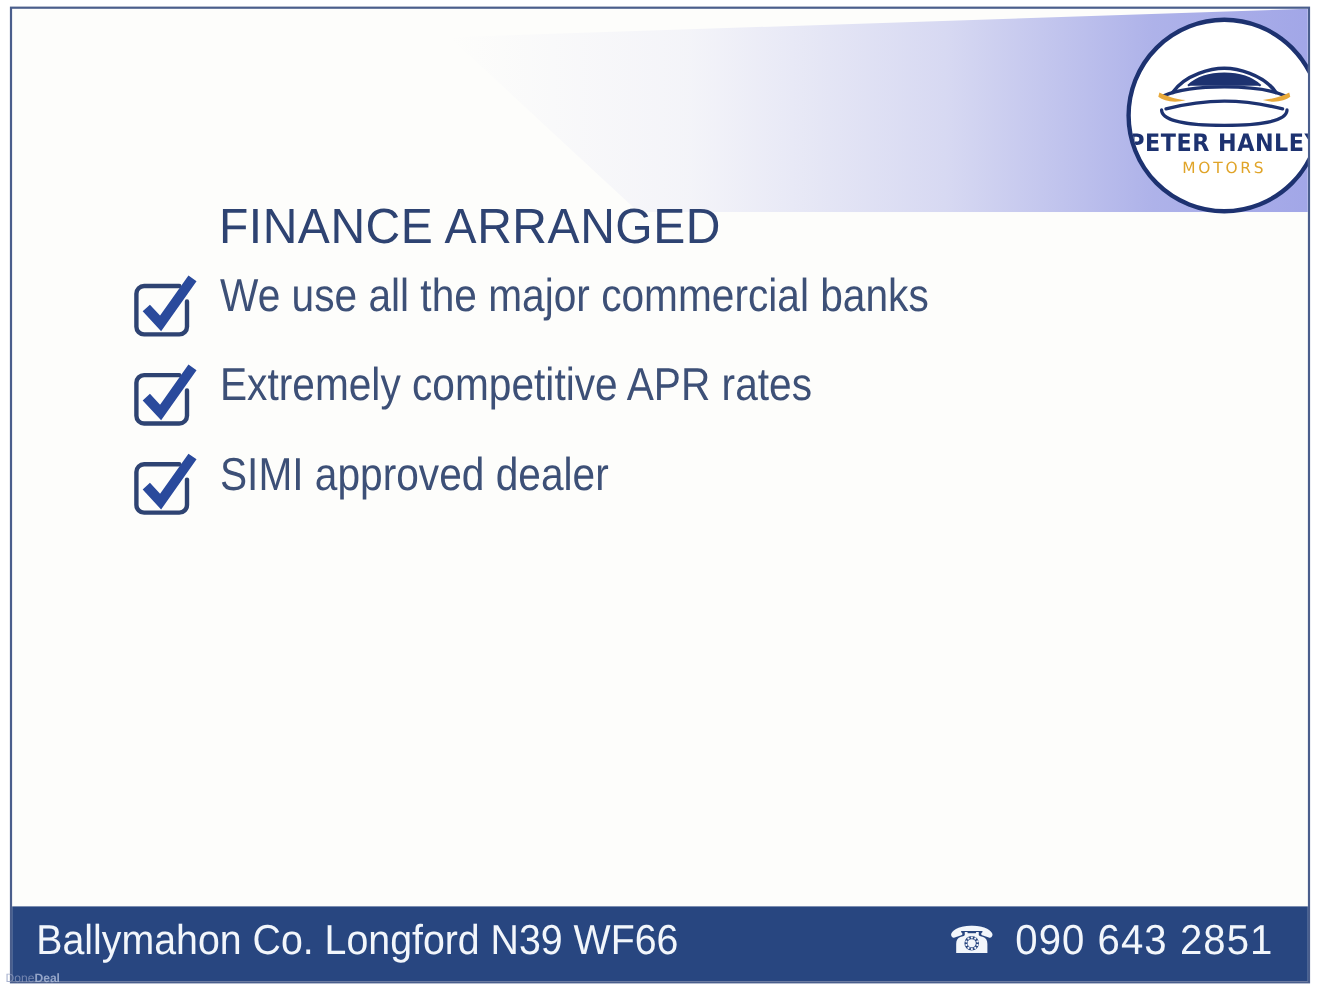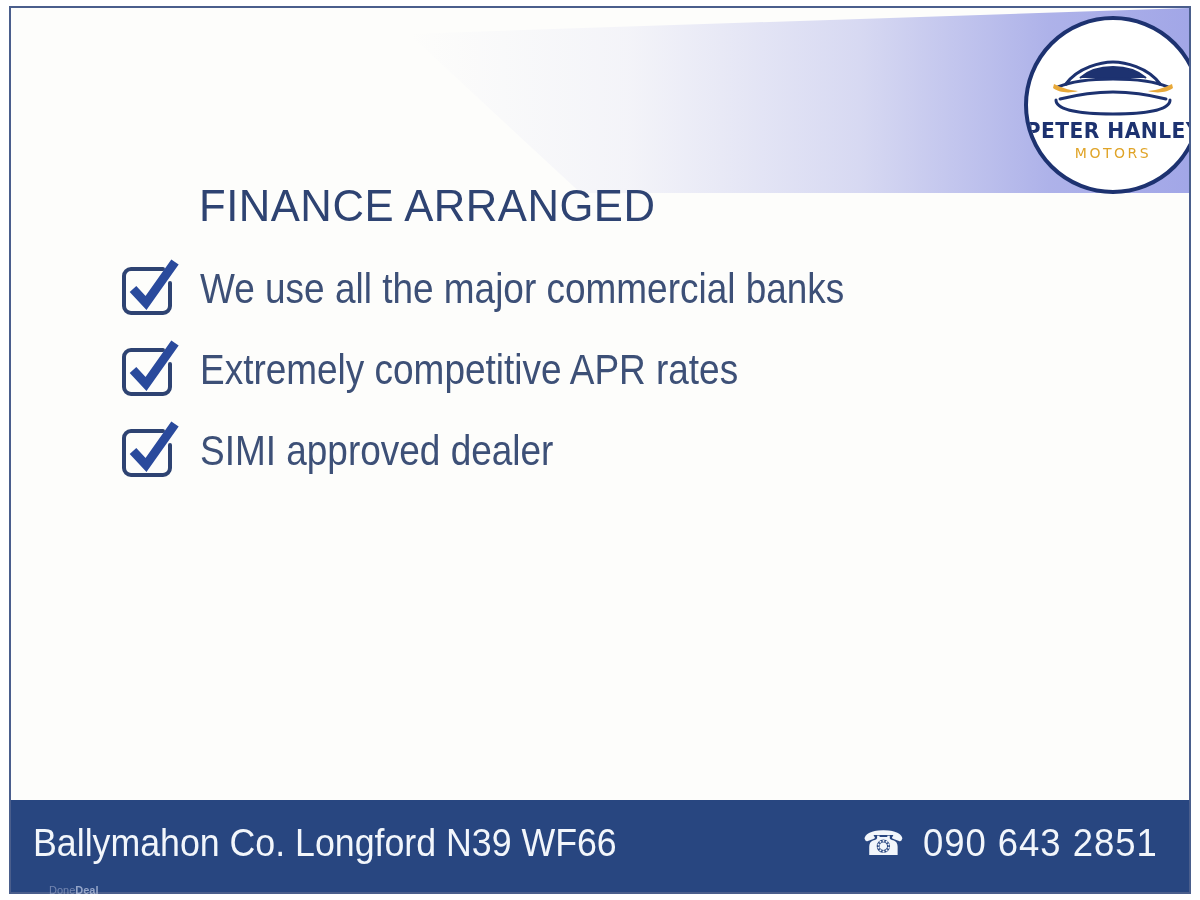--- a/index.html
+++ b/index.html
@@ -111,21 +111,20 @@
 
   
   .feature-list {
     position: absolute;
     left: 106px;
     top: 240px;
     width: 1000px;
   }
   .feature-row {
     display: flex;
-    align-items: center;
     height: 81px;
   }
   .check-icon {
     width: 64px;
     height: 64px;
     flex: 0 0 64px;
     display: block;
   }
   .feature-text {
     margin-left: 19px;
@@ -136,21 +135,21 @@
     transform: scaleX(0.88);
     transform-origin: left center;
   }
 
   
   .footer-bar {
     position: absolute;
     left: 0;
     right: 0;
     bottom: 0;
-    height: 92px;
+    height: 68px;
     background: #284680;
     display: flex;
     align-items: center;
     justify-content: space-between;
     padding: 0 22px 0 22px;
     box-sizing: border-box;
   }
   .footer-address {
     font-size: 38px;
     color: #f2f6fb;
@@ -184,21 +183,20 @@
   .watermark {
     position: absolute;
     left: 5px;
     bottom: 4px;
     font-size: 11px;
     line-height: 1;
     color: #8e9cc0;
     opacity: 0.75;
     white-space: nowrap;
     user-select: none;
-    margin-left: 44px;
   }
   .watermark .wm-bold {
     font-weight: bold;
     color: #b9c5e0;
   }
 </style>
 </head>
 <body>
 
 <div class="ad-canvas">

